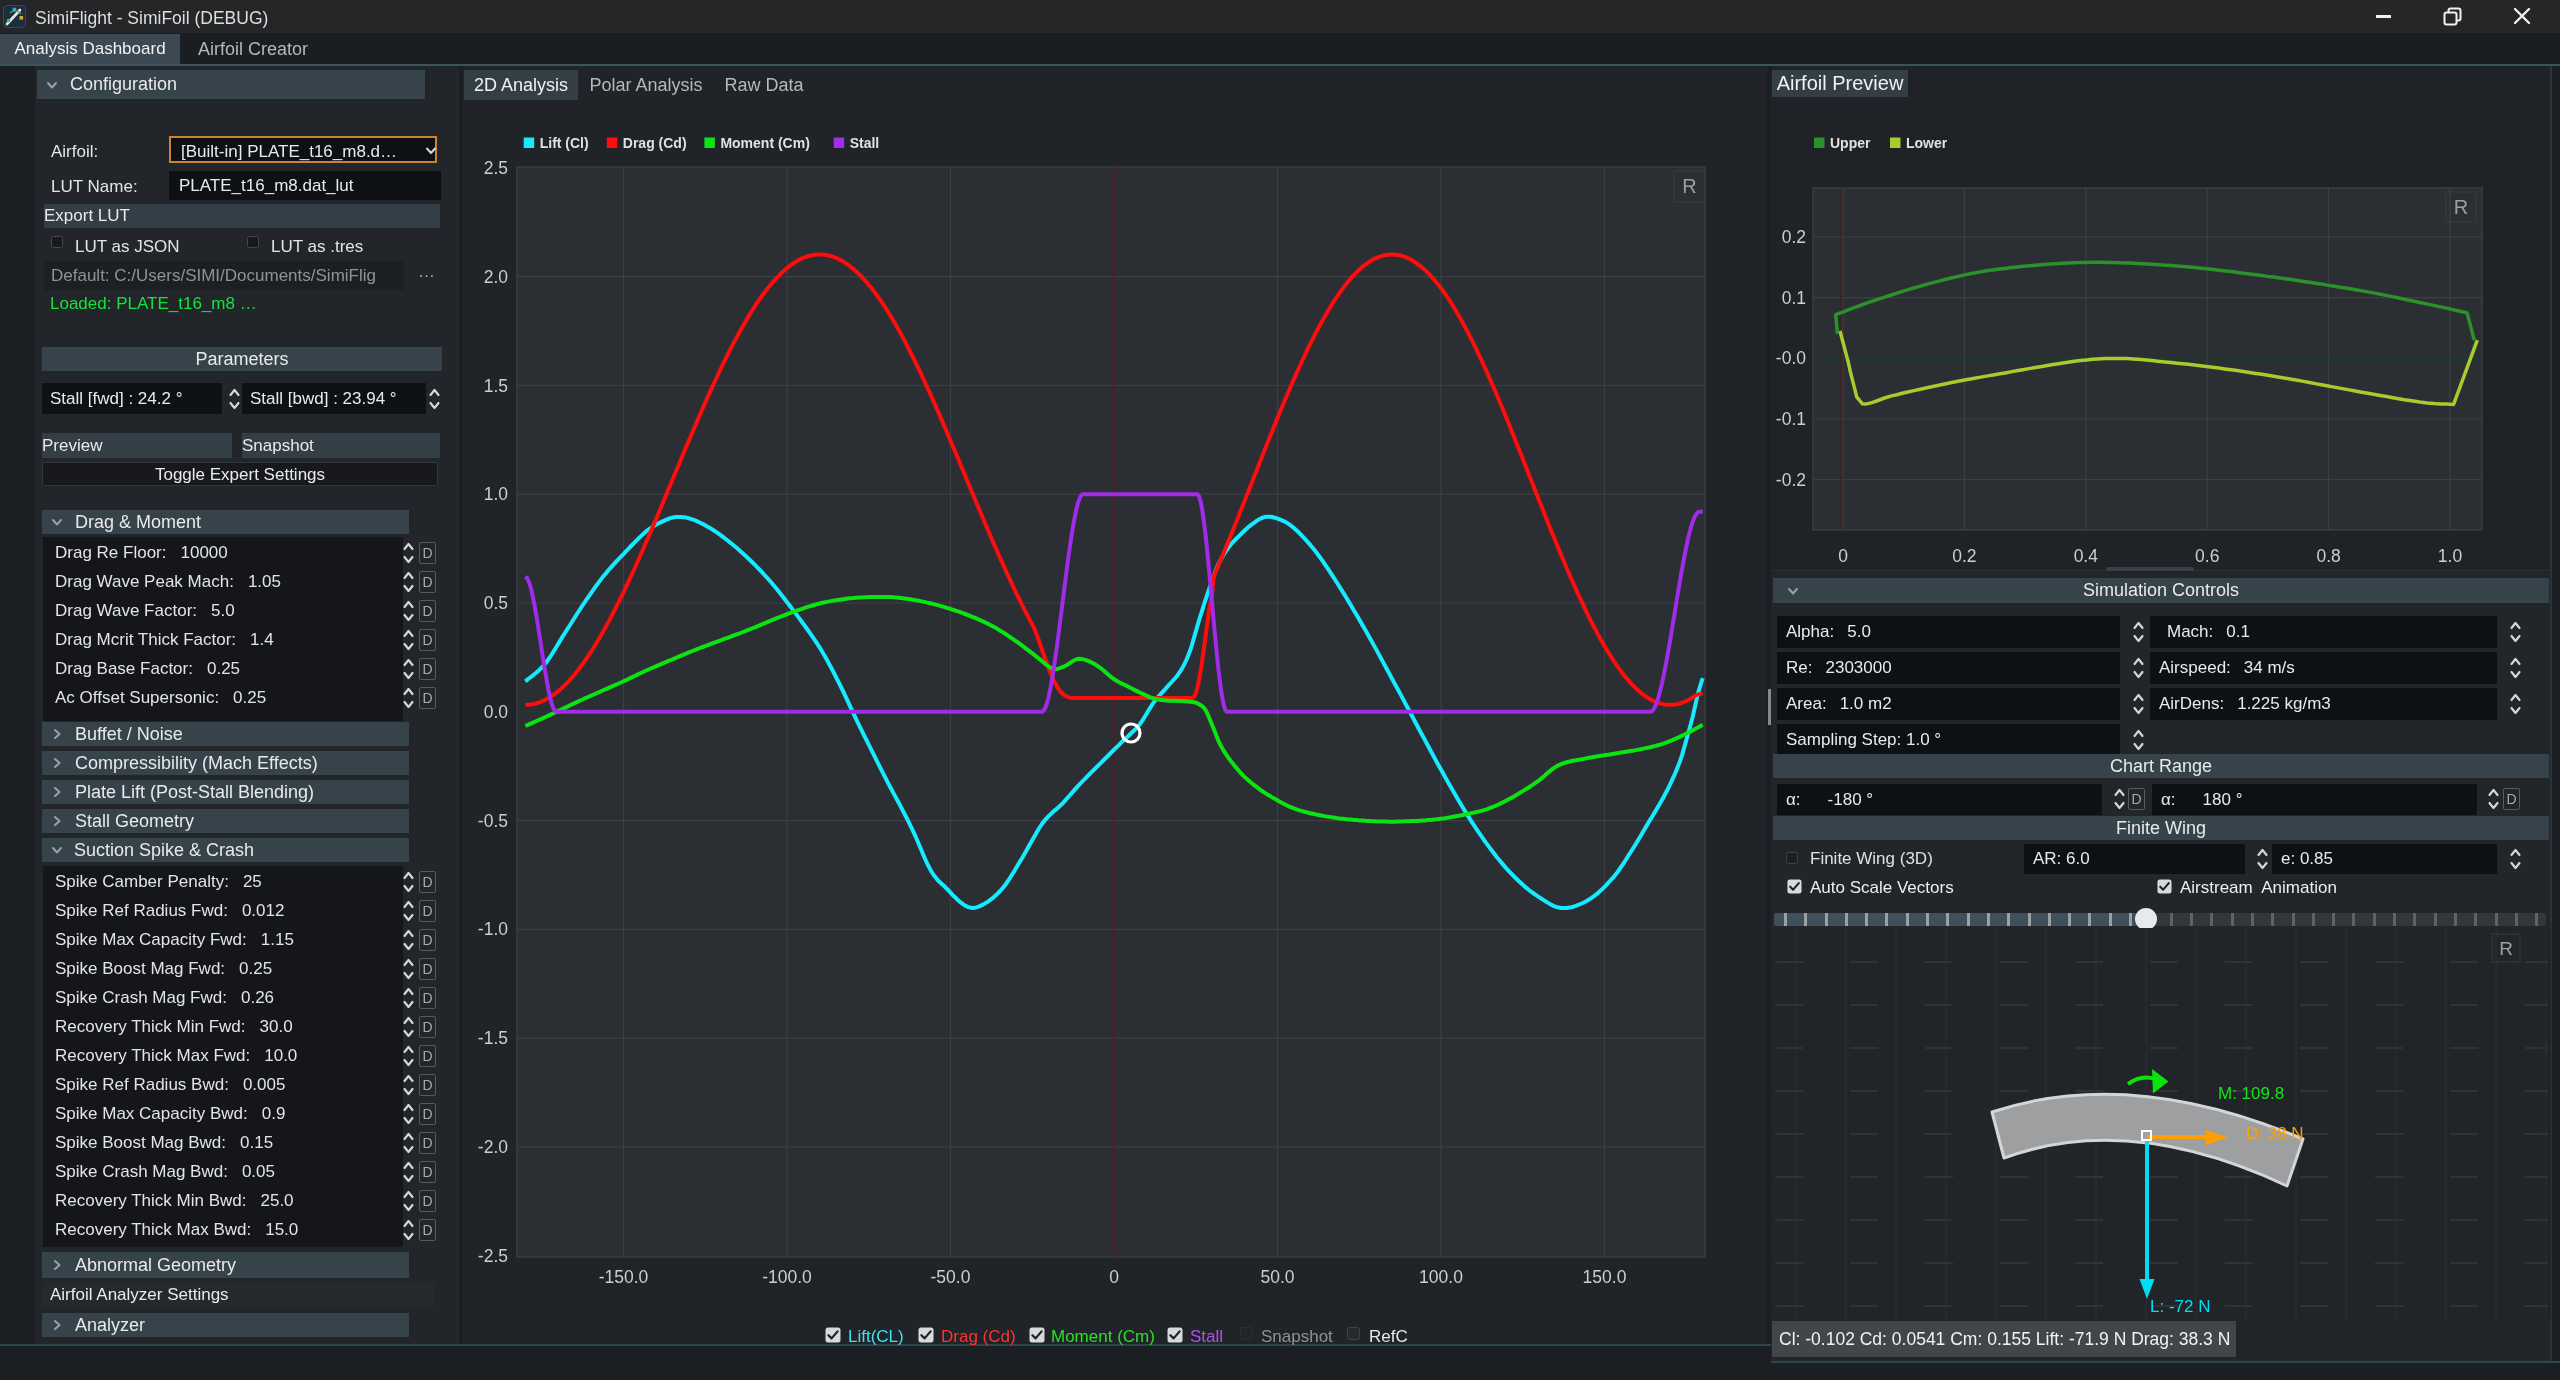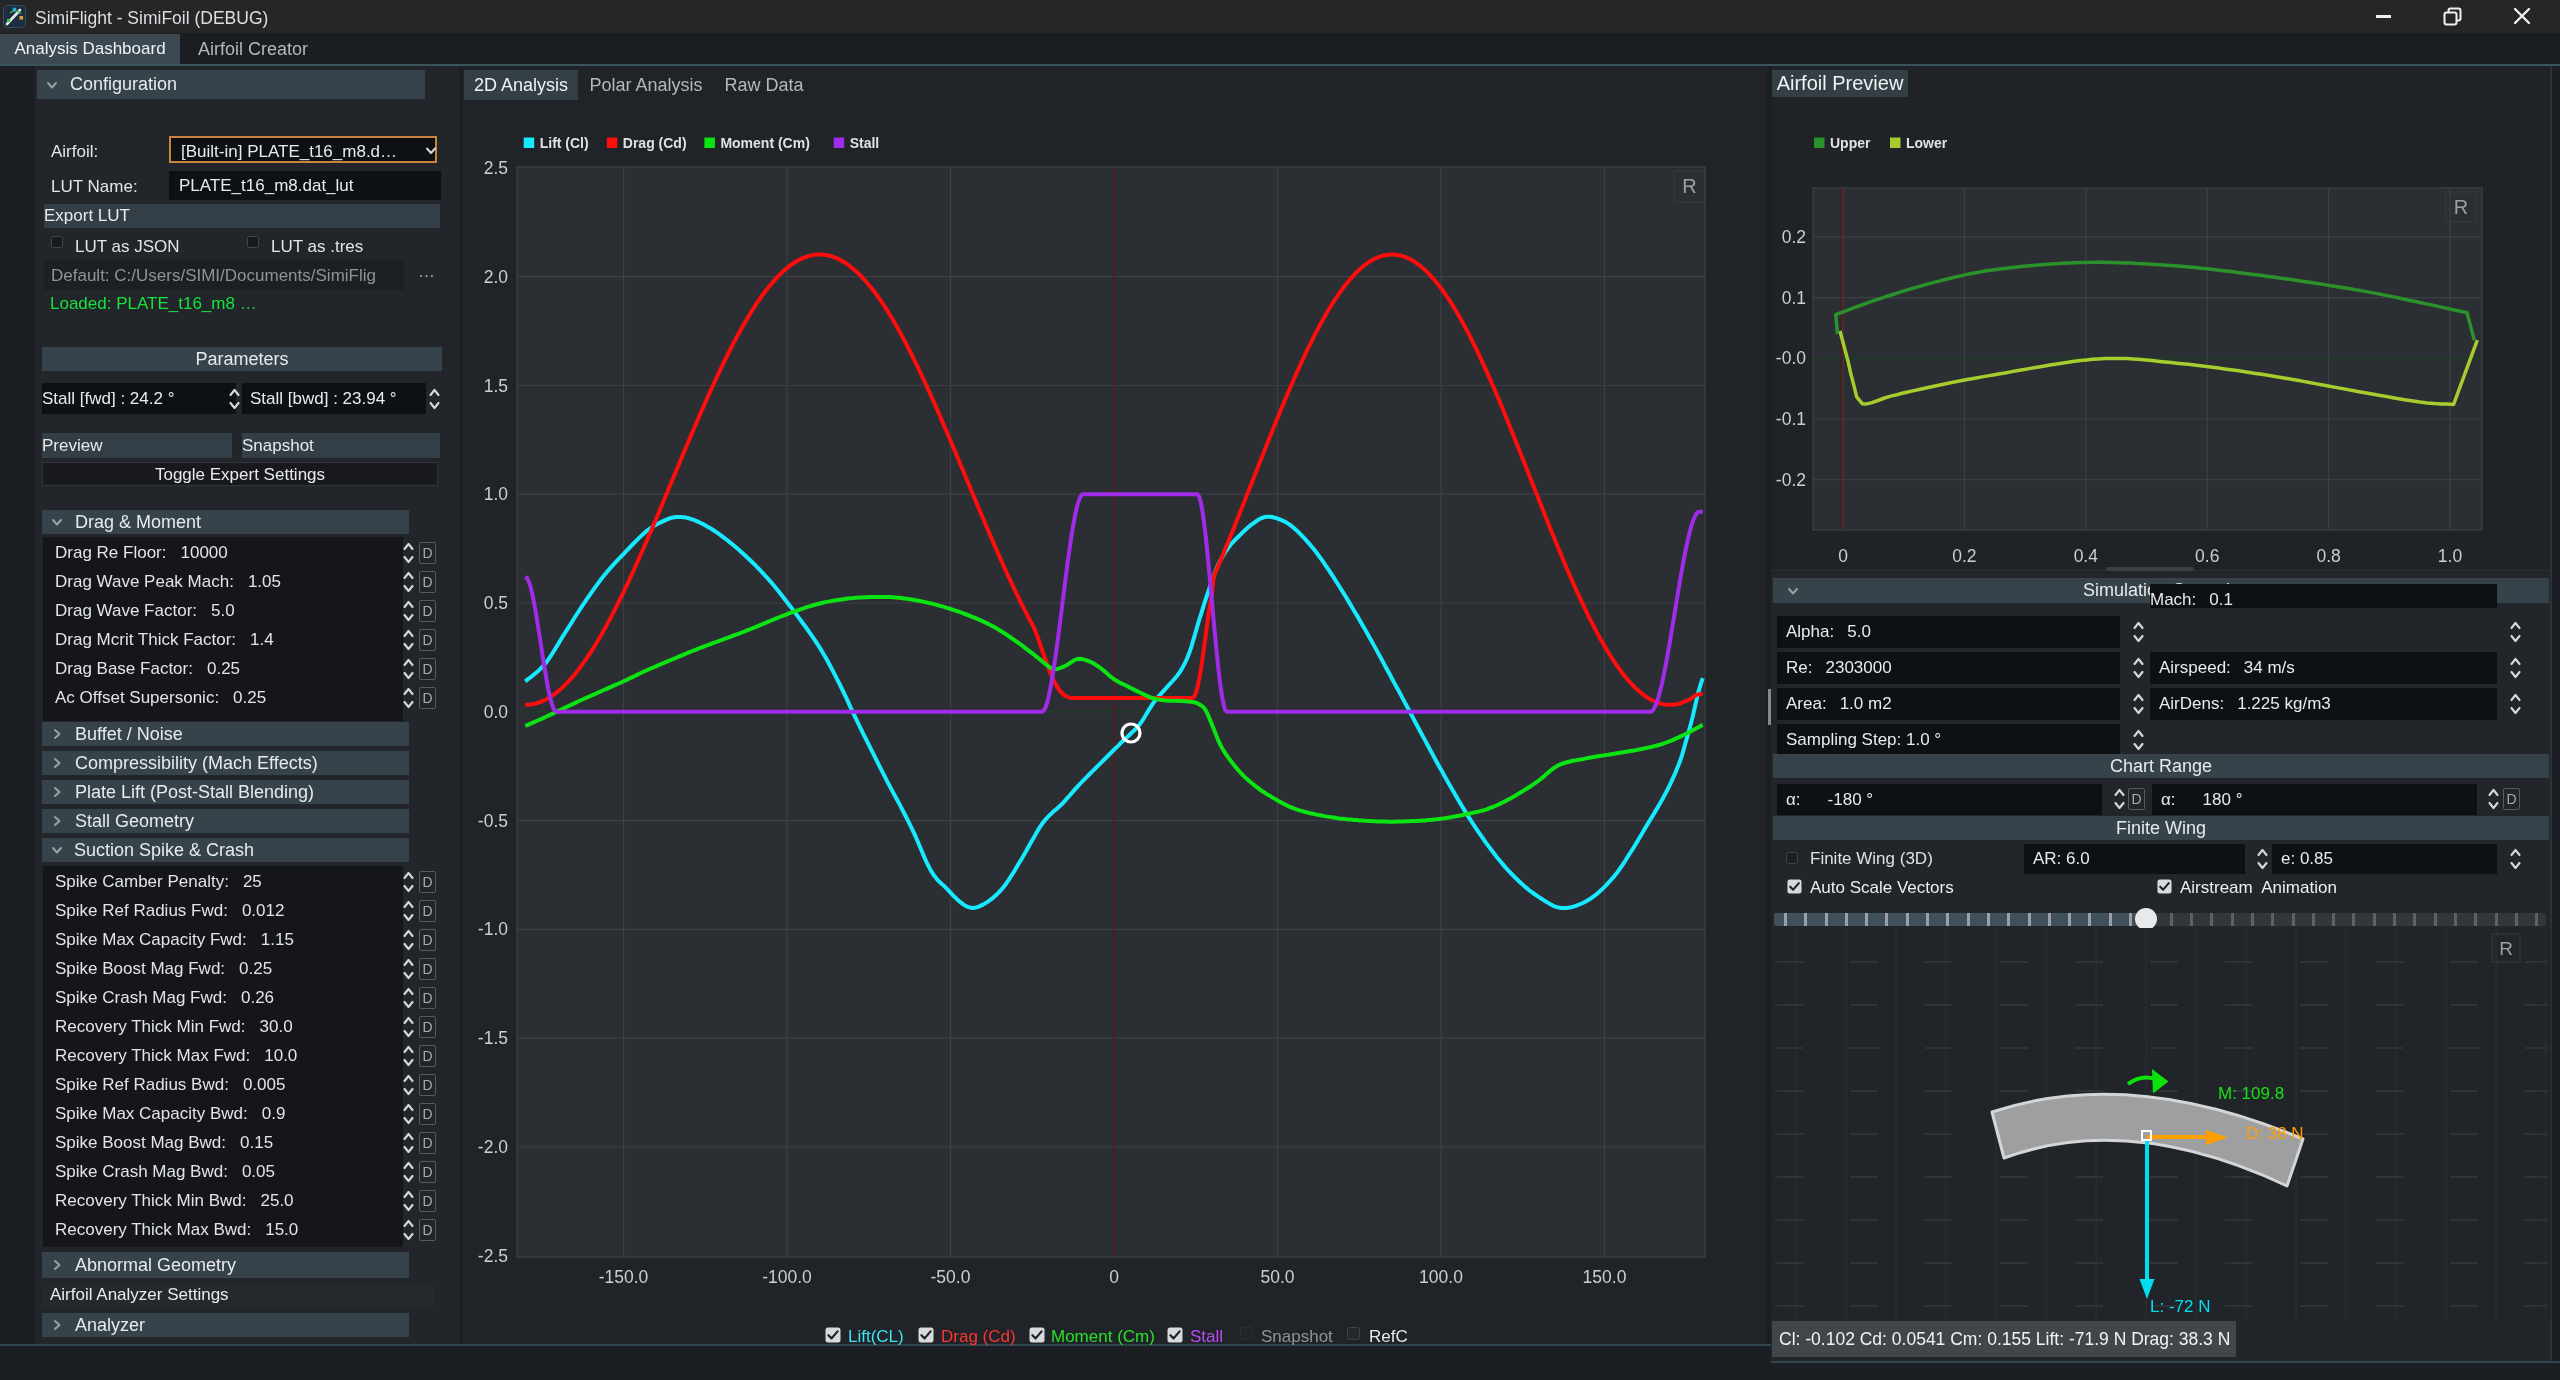--- a/index.html
+++ b/index.html
@@ -55,21 +55,21 @@
 <div class="abs" style="left:169px;top:171px;width:272px;height:29px;background:#0e1114;color:#e8eaec;font-size:17px;line-height:29px;padding-left:10px">PLATE_t16_m8.dat_lut</div>
 <div class="abs btn" style="left:44px;top:204px;width:396px;height:24px;line-height:24px">Export LUT</div>
 <div class="abs" style="left:51px;top:236px;width:12px;height:12px;background:#17191c;border:1.5px solid #43484e;border-radius:2.5px"></div>
 <div class="abs lbl" style="left:75px;top:237px">LUT as JSON</div>
 <div class="abs" style="left:247px;top:236px;width:12px;height:12px;background:#17191c;border:1.5px solid #43484e;border-radius:2.5px"></div>
 <div class="abs lbl" style="left:271px;top:237px">LUT as .tres</div>
 <div class="abs" style="left:44px;top:261px;width:360px;height:29px;background:#1c1f23;color:#8e9396;font-size:17px;line-height:29px;padding-left:7px;white-space:nowrap;overflow:hidden">Default: C:/Users/SIMI/Documents/SimiFlig</div>
 <div class="abs" style="left:418px;top:262px;color:#aeb2b5;font-size:17px">…</div>
 <div class="abs" style="left:50px;top:294px;color:#17e23c;font-size:17px">Loaded: PLATE_t16_m8 …</div>
 <div class="abs hdr" style="left:42px;top:347px;width:400px;height:24px;text-align:center;line-height:24px">Parameters</div>
-<div class="abs sbox" style="left:42px;top:383px;width:194px;height:31px;line-height:31px;padding-left:0">Stall [fwd] : 24.2 °</div>
+<div class="abs sbox" style="left:42px;top:383px;width:180px;height:31px;line-height:31px;padding-left:8px">Stall [fwd] : 24.2 °</div>
 <svg class="abs" style="left:228px;top:386px" width="13" height="26" viewBox="0 0 13 26">
 <path d="M2.5 9 L6.5 4 L10.5 9" fill="none" stroke="#d3d6d9" stroke-width="2.2" stroke-linecap="round" stroke-linejoin="round"></path>
 <path d="M2.5 17 L6.5 22 L10.5 17" fill="none" stroke="#d3d6d9" stroke-width="2.2" stroke-linecap="round" stroke-linejoin="round"></path>
   </svg>
 <div class="abs sbox" style="left:242px;top:383px;width:184px;height:31px;line-height:31px;padding-left:8px">Stall [bwd] : 23.94 °</div>
 <svg class="abs" style="left:428px;top:386px" width="13" height="26" viewBox="0 0 13 26">
 <path d="M2.5 9 L6.5 4 L10.5 9" fill="none" stroke="#d3d6d9" stroke-width="2.2" stroke-linecap="round" stroke-linejoin="round"></path>
 <path d="M2.5 17 L6.5 22 L10.5 17" fill="none" stroke="#d3d6d9" stroke-width="2.2" stroke-linecap="round" stroke-linejoin="round"></path>
   </svg>
 <div class="abs btn" style="left:42px;top:433px;width:190px;height:25px;line-height:25px">Preview</div>
@@ -256,21 +256,21 @@
 <div class="abs" style="left:2106px;top:567px;width:88px;height:4px;background:#3a4046;border-radius:2px"></div>
 <div class="abs hdr" style="left:1773px;top:578px;width:776px;height:25px;text-align:center;line-height:25px">Simulation Controls</div>
 <svg class="abs" style="left:1786px;top:586px" width="14" height="10" viewBox="0 0 14 10">
     <path d="M3 3 L7 7.5 L11 3" fill="none" stroke="#9aa0a5" stroke-width="2" stroke-linecap="round" stroke-linejoin="round"></path>
   </svg>
 <div class="abs sbox" style="left:1777px;top:616px;width:343px;height:32px;padding-left:9px;line-height:32px"><span>Alpha:</span><span style="margin-left:13px">5.0</span></div>
 <svg class="abs" style="left:2132px;top:619px" width="13" height="26" viewBox="0 0 13 26">
 <path d="M2.5 9 L6.5 4 L10.5 9" fill="none" stroke="#d3d6d9" stroke-width="2.2" stroke-linecap="round" stroke-linejoin="round"></path>
 <path d="M2.5 17 L6.5 22 L10.5 17" fill="none" stroke="#d3d6d9" stroke-width="2.2" stroke-linecap="round" stroke-linejoin="round"></path>
   </svg>
-<div class="abs sbox" style="left:2150px;top:584px;width:347px;height:24px;padding-left:0;line-height:32px"><span>Mach:</span><span style="margin-left:13px">0.1</span></div>
+<div class="abs sbox" style="left:2150px;top:616px;width:347px;height:32px;padding-left:17px;line-height:32px"><span>Mach:</span><span style="margin-left:13px">0.1</span></div>
 <svg class="abs" style="left:2509px;top:619px" width="13" height="26" viewBox="0 0 13 26">
 <path d="M2.5 9 L6.5 4 L10.5 9" fill="none" stroke="#d3d6d9" stroke-width="2.2" stroke-linecap="round" stroke-linejoin="round"></path>
 <path d="M2.5 17 L6.5 22 L10.5 17" fill="none" stroke="#d3d6d9" stroke-width="2.2" stroke-linecap="round" stroke-linejoin="round"></path>
   </svg>
 <div class="abs sbox" style="left:1777px;top:652px;width:343px;height:32px;padding-left:9px;line-height:32px"><span>Re:</span><span style="margin-left:13px">2303000</span></div>
 <svg class="abs" style="left:2132px;top:655px" width="13" height="26" viewBox="0 0 13 26">
 <path d="M2.5 9 L6.5 4 L10.5 9" fill="none" stroke="#d3d6d9" stroke-width="2.2" stroke-linecap="round" stroke-linejoin="round"></path>
 <path d="M2.5 17 L6.5 22 L10.5 17" fill="none" stroke="#d3d6d9" stroke-width="2.2" stroke-linecap="round" stroke-linejoin="round"></path>
   </svg>
 <div class="abs sbox" style="left:2150px;top:652px;width:347px;height:32px;padding-left:9px;line-height:32px"><span>Airspeed:</span><span style="margin-left:13px">34 m/s</span></div>

